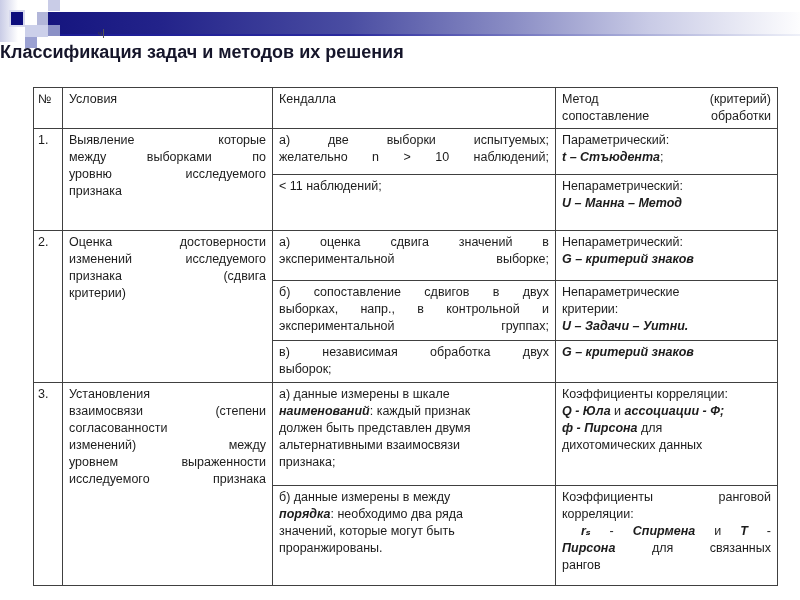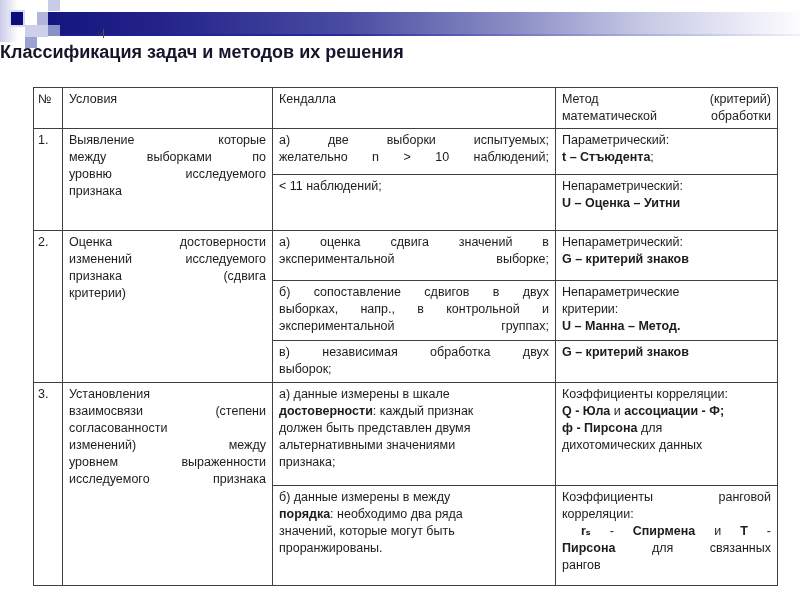--- a/index.html
+++ b/index.html
@@ -30,21 +30,21 @@
   .title { position:absolute; top:42px; left:0; width:100%; text-align:left;
     font-size:18px; font-weight:bold; color:#15152a; z-index:3; }
 
   
   table.tbl { position:absolute; left:33px; top:87px; width:744px; z-index:3;
     border-collapse:collapse; table-layout:fixed; }
   .tbl td { border:1px solid #404040; vertical-align:top; padding:3px 6px 2px 6px;
     font-size:12.5px; line-height:17px; text-align:left; white-space:pre-line; overflow:hidden; }
   .tbl td.num { padding-left:4px; }
   .spread { text-align:justify; text-align-last:justify; }
-  .b { font-weight:bold; }
+  .b { font-weight:bold;font-style:italic; }
 </style>
 </head>
 <body>
 
 <div class="slide">
 
   <div class="decor-strip"></div>
   <div class="decor-bar"></div>
   <div class="decor-bar-stripe"></div>
   <div class="sq sq-top"></div>
@@ -64,77 +64,77 @@
         <col style="width:210px">
         <col style="width:283px">
         <col style="width:222px">
     </colgroup>
     <tbody>
         <tr style="height:41px">
       <td class="num">№</td>
       <td>Условия</td>
       <td>Кендалла</td>
       <td class="spread">Метод (критерий)
-математической обработки</td>
+сопоставление обработки</td>
     </tr>
 
     <tr style="height:46px">
       <td class="num" rowspan="2">1.</td>
       <td class="spread" rowspan="2">Выявление которые
 между выборками по
 уровню исследуемого
 признака</td>
       <td class="spread"><span>а) две выборки испытуемых;
 желательно n &gt; 10 наблюдений;</span></td>
       <td><span>Параметрический:
 </span><span class="b">t – Стъюдента</span><span>;</span></td>
     </tr>
     <tr style="height:56px">
       <td><span>&lt; 11 наблюдений;</span></td>
       <td><span>Непараметрический:
-</span><span class="b">U – Оценка – Уитни</span></td>
+</span><span class="b">U – Манна – Метод</span></td>
     </tr>
 
     <tr style="height:50px">
       <td class="num" rowspan="3">2.</td>
       <td class="spread" rowspan="3">Оценка достоверности
 изменений исследуемого
 признака (сдвига
 критерии)</td>
       <td class="spread"><span>а) оценка сдвига значений в
 экспериментальной выборке;</span></td>
       <td><span>Непараметрический:
 </span><span class="b">G – критерий знаков</span></td>
     </tr>
     <tr style="height:60px">
       <td class="spread"><span>б) сопоставление  сдвигов в двух
 выборках, напр., в контрольной и
 экспериментальной группах;</span></td>
       <td><span>Непараметрические
 критерии:
-</span><span class="b">U – Манна – Метод.</span></td>
+</span><span class="b">U – Задачи – Уитни.</span></td>
     </tr>
     <tr style="height:42px">
       <td class="spread"><span>в) независимая обработка двух
 выборок;</span></td>
       <td><span class="b">G – критерий знаков</span></td>
     </tr>
 
     <tr style="height:103px">
       <td class="num" rowspan="2">3.</td>
       <td class="spread" rowspan="2">Установления
 взаимосвязи (степени
 согласованности
 изменений) между
 уровнем выраженности
 исследуемого признака</td>
       <td><span>а) данные измерены в шкале
-</span><span class="b">достоверности</span><span>: каждый признак
+</span><span class="b">наименований</span><span>: каждый признак
 должен быть представлен двумя
-альтернативными значениями
+альтернативными взаимосвязи
 признака;</span></td>
       <td><span>Коэффициенты корреляции:
 </span><span class="b">Q - Юла</span><span> и </span><span class="b">ассоциации - Ф;</span><span>
 </span><span class="b">ф - Пирсона</span><span> для
 дихотомических данных</span></td>
     </tr>
     <tr style="height:100px">
       <td><span>б) данные измерены в между
 </span><span class="b">порядка</span><span>: необходимо два ряда
 значений, которые могут быть

